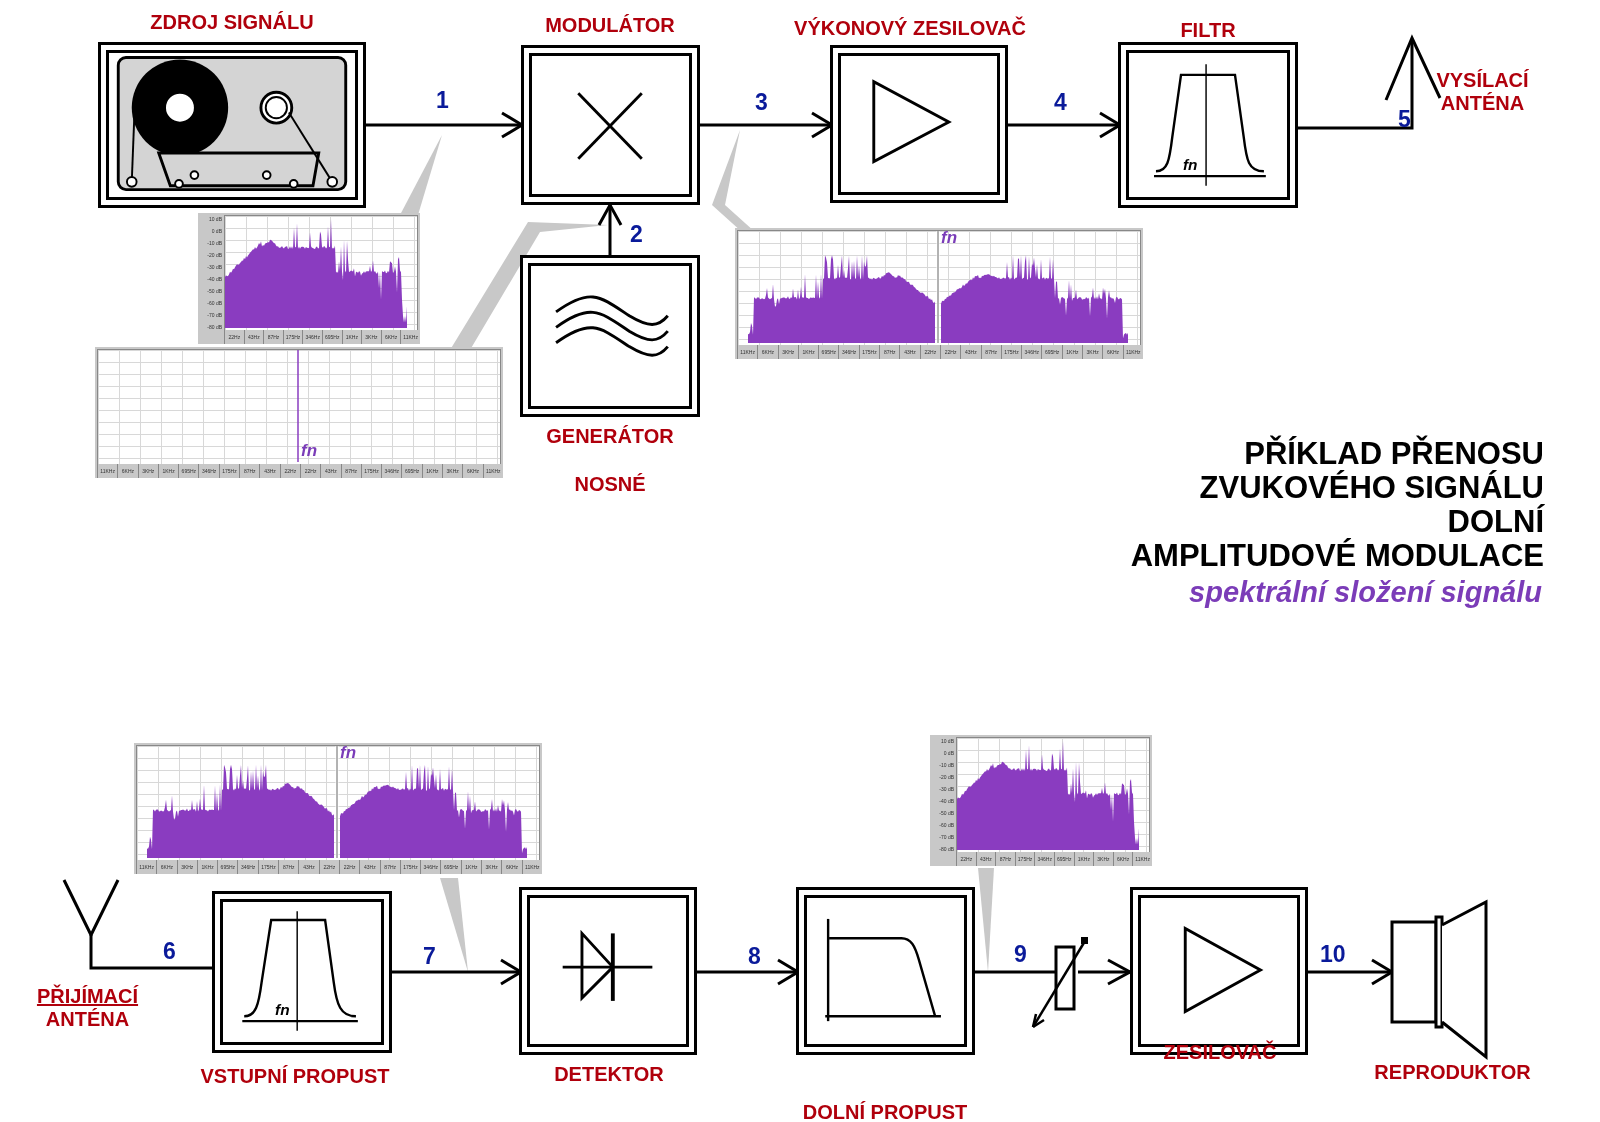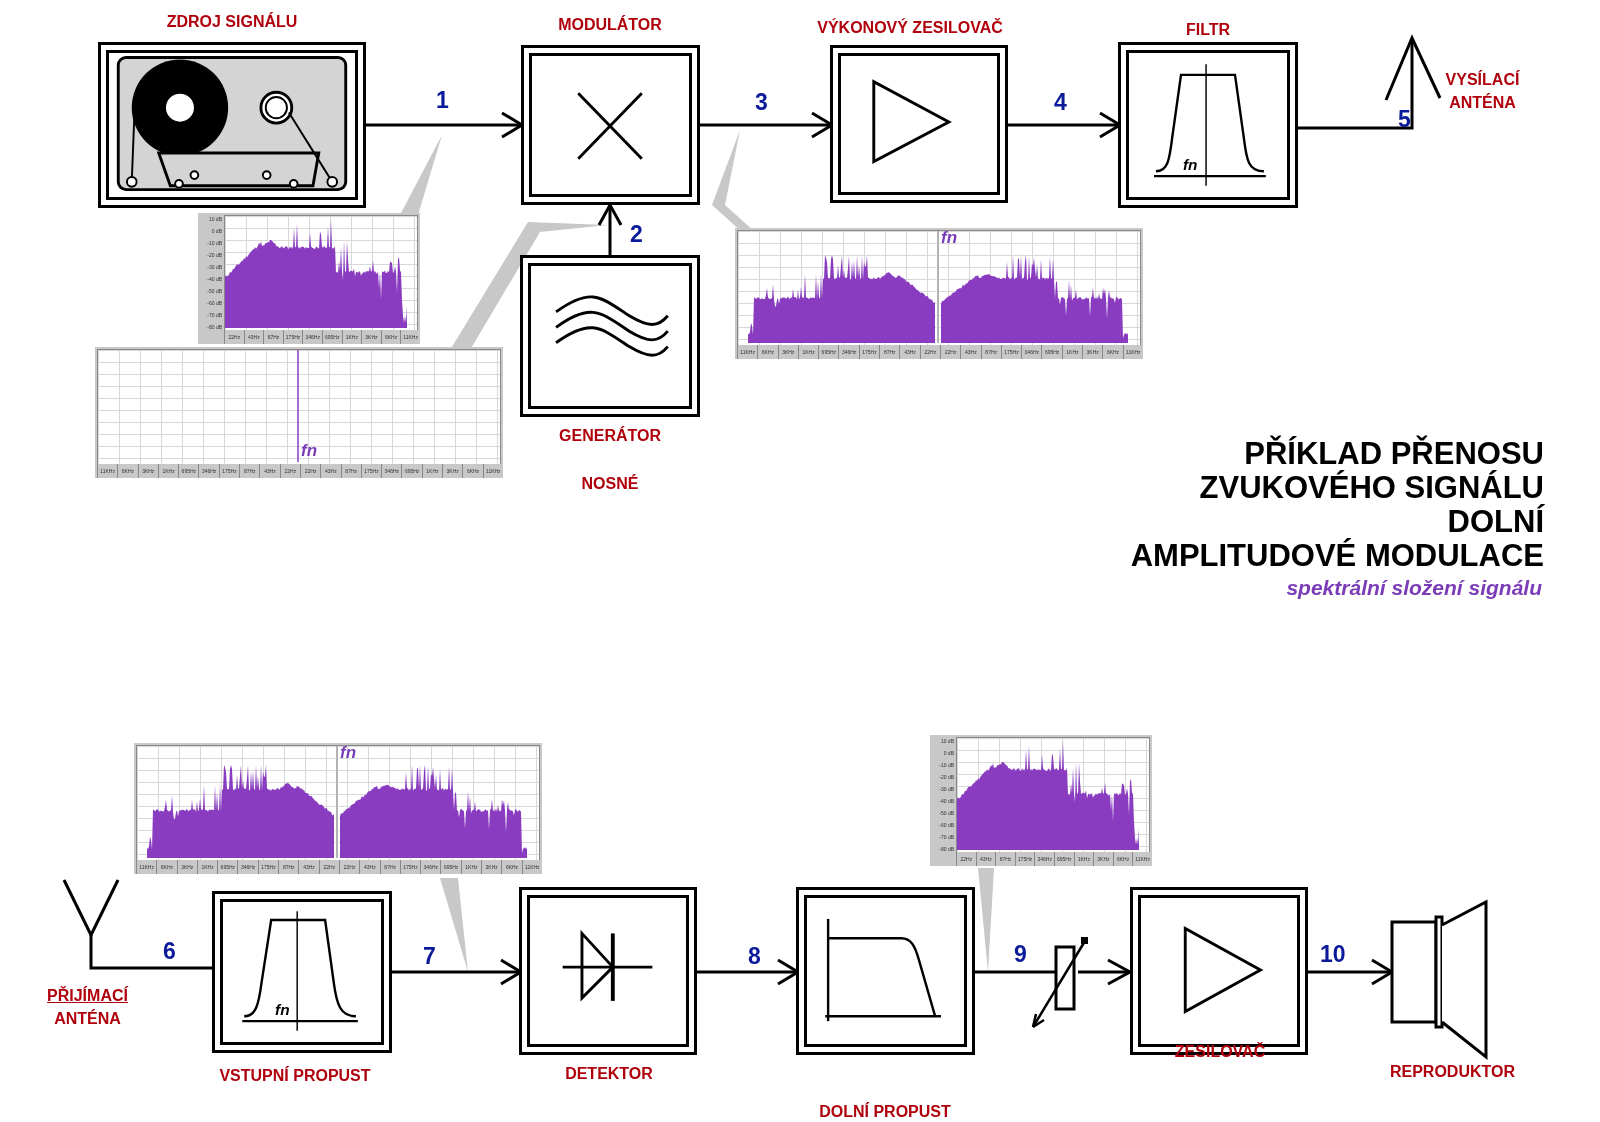--- a/index.html
+++ b/index.html
@@ -1,34 +1,34 @@
 <!DOCTYPE html>
 <html><head>
 <meta charset="utf-8">
 <style>
   html, body { margin:0; padding:0; background:#fff; }
   body { width:1600px; height:1122px; position:relative; overflow:hidden; font-family:"Liberation Sans", sans-serif; }
-  .lbl { position:absolute; color:#b0000c; font-weight:bold; font-size:16px; line-height:24px; text-align:center; white-space:nowrap; }
+  .lbl { position:absolute; color:#b0000c; font-weight:bold; font-size:20px; line-height:24px; text-align:center; white-space:nowrap; }
   .num { position:absolute; color:#0a1a9a; font-weight:bold; font-size:23px; line-height:24px; }
   .box { position:absolute; border:3px solid #000; background:#fff; box-sizing:border-box; }
   .box > .inner { position:absolute; left:5px; top:5px; right:5px; bottom:5px; border:3px solid #000; }
   .box svg { position:absolute; left:0; top:0; width:100%; height:100%; }
   #wires { position:absolute; left:0; top:0; }
   .spec { position:absolute; background:#c8c8c8; }
   .spec .plot { position:absolute; background:#fff; border:1px solid #888;
     background-image:linear-gradient(#d8d8d8 1px, transparent 1px), linear-gradient(90deg,#d8d8d8 1px, transparent 1px);
     background-size:100% 12px, 21px 100%; }
   .spec .yax { position:absolute; left:0; top:0; bottom:14px; width:26px; background:#c8c8c8; font-size:5px; color:#333; }
   .spec .yax span { display:block; height:12px; text-align:right; padding-right:2px; line-height:12px; }
   .spec .xax { position:absolute; left:0; right:0; bottom:0; height:14px; background:#c8c8c8; display:flex; font-size:5px; color:#333; }
   .spec .xax span { flex:1; text-align:center; line-height:14px; border-left:1px solid #888; }
   .spec svg.fill { position:absolute; }
   .fn { position:absolute; color:#7a3cb8; font-style:italic; font-weight:bold; font-size:17px; }
   .title { position:absolute; right:56px; text-align:right; font-weight:bold; font-size:31px; line-height:34px; color:#000; }
-  .subtitle { position:absolute; right:58px; text-align:right; font-weight:bold; font-style:italic; font-size:21px; color:#7b3cb8; }
+  .subtitle { position:absolute; right:58px; text-align:right; font-weight:bold; font-style:italic; font-size:29px; color:#7b3cb8; }
 </style>
 </head>
 <body>
 
 <svg id="wires" width="1600" height="1122">
   <g fill="#c8c8c8">
     <polygon points="442,135 400,215 418,215"></polygon>
     <polygon points="608,225 528,222 450,350 470,350 540,232"></polygon>
     <polygon points="740,130 712,205 742,232 755,232 725,205"></polygon>
     <polygon points="468,972 440,878 458,878"></polygon>

